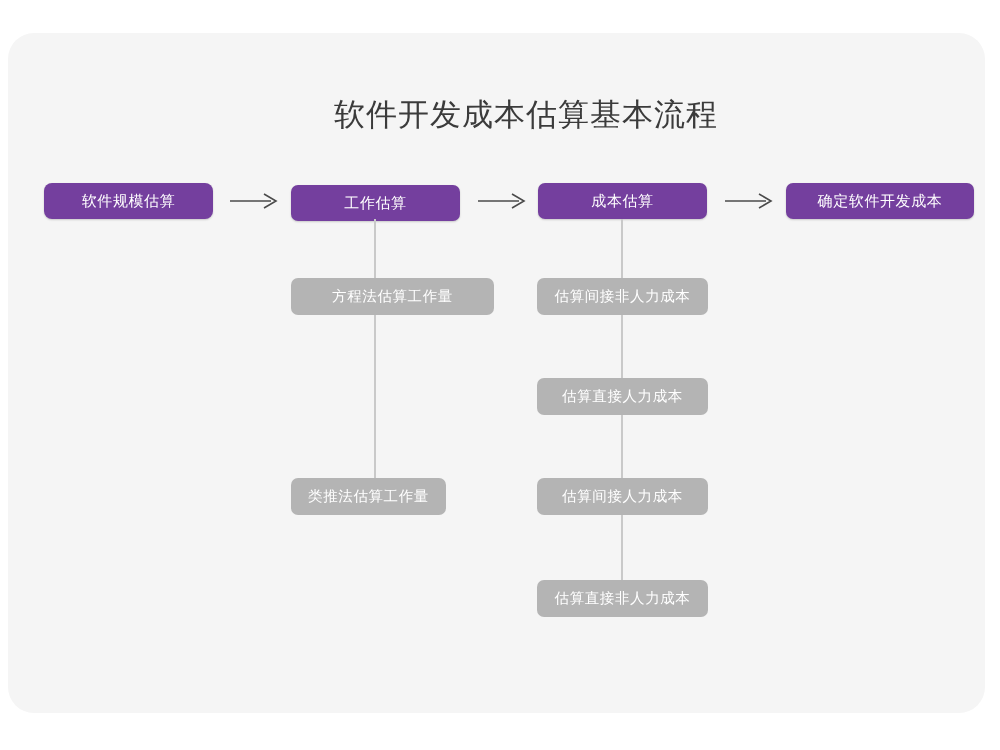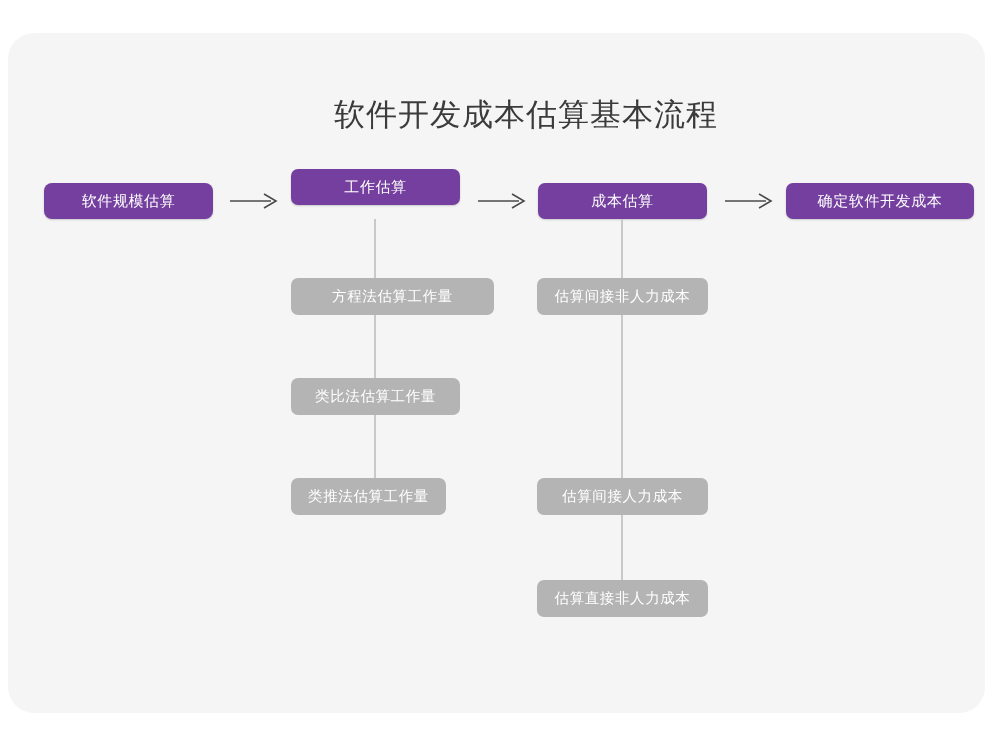--- a/index.html
+++ b/index.html
@@ -96,21 +96,21 @@
 <div id="canvas">
 
   <div id="card"></div>
 
   <div id="diagram">
 
     <div id="page-title">软件开发成本估算基本流程</div>
 
     <div class="node primary" style="left:44px; top:183px; width:169px; height:36px;border-radius:8px;">软件规模估算</div>
 
-    <div class="node primary" style="left:291px; top:169px; width:169px; height:36px;">工作估算</div>
+    <div class="node primary" style="left:291px; top:185px; width:169px; height:36px;">工作估算</div>
 
     <div class="node primary" style="left:538px; top:183px; width:169px; height:36px;">成本估算</div>
 
     <div class="node primary" style="left:786px; top:183px; width:188px; height:36px;">确定软件开发成本</div>
 
     <div class="arrow" style="left:228px; top:190px; width:52px;">
       <svg width="52" height="22" viewBox="0 0 52 22">
         <path d="M2 11 H43" stroke="#4a4a4a" stroke-width="1.6" fill="none"></path>
         <path d="M36 4 L48 11 L36 18" stroke="#4a4a4a" stroke-width="1.6" fill="none"></path>
       </svg>
@@ -127,27 +127,27 @@
       <svg width="52" height="22" viewBox="0 0 52 22">
         <path d="M2 11 H43" stroke="#4a4a4a" stroke-width="1.6" fill="none"></path>
         <path d="M36 4 L48 11 L36 18" stroke="#4a4a4a" stroke-width="1.6" fill="none"></path>
       </svg>
     </div>
 
     <div class="vline" style="left:374px; top:219px; height:496px; height:296px;"></div>
 
     <div class="node secondary" style="left:291px; top:278px; width:203px; height:37px;">方程法估算工作量</div>
 
-    <div class="node secondary" style="left:291px; top:378px; width:169px; height:37px;">类比法估算工作量</div>
 
     <div class="node secondary" style="left:291px; top:478px; width:155px; height:37px;">类推法估算工作量</div>
 
     <div class="vline" style="left:621px; top:219px; height:396px;"></div>
 
     <div class="node secondary" style="left:537px; top:278px; width:171px; height:37px;">估算间接非人力成本</div>
 
+    <div class="node secondary" style="left:537px; top:378px; width:171px; height:37px;">估算直接人力成本</div>
 
     <div class="node secondary" style="left:537px; top:478px; width:171px; height:37px;">估算间接人力成本</div>
 
     <div class="node secondary" style="left:537px; top:580px; width:171px; height:37px;">估算直接非人力成本</div>
 
   </div>
 </div>
 
 </body></html>

